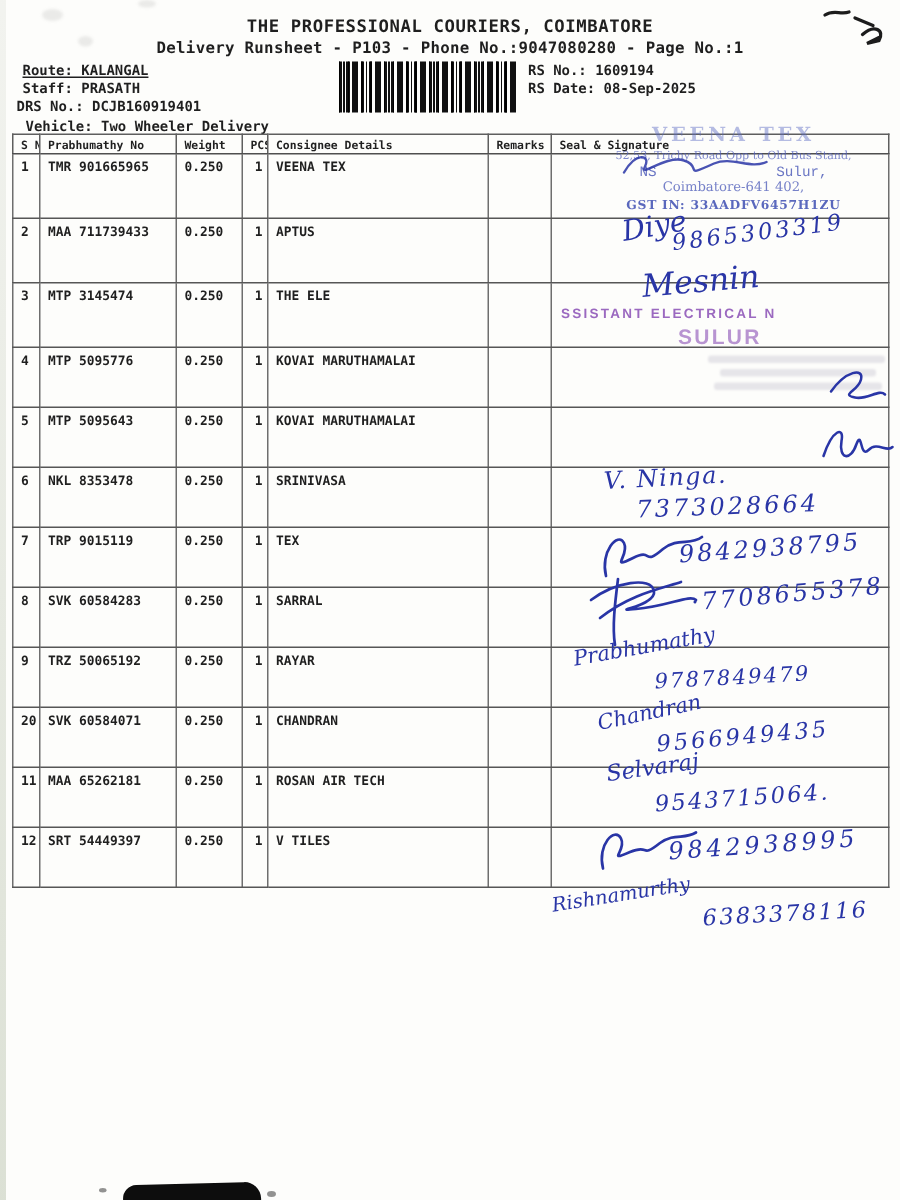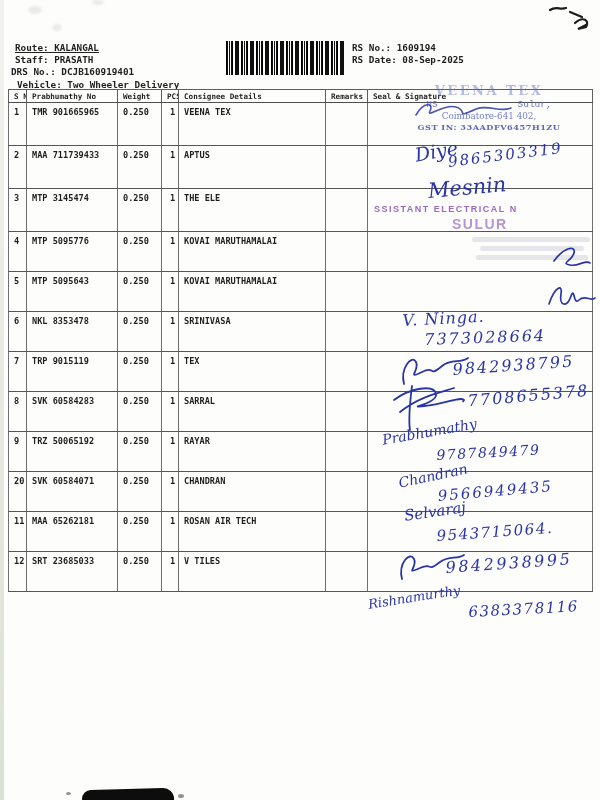--- a/index.html
+++ b/index.html
@@ -48,20 +48,22 @@
 </style>
 </head>
 <body>
 
 <div class="page">
   <div class="edge-left"></div>
   <div class="smudge" style="left:28px;top:6px;width:14px;height:8px;"></div>
   <div class="smudge" style="left:52px;top:24px;width:10px;height:7px;"></div>
   <div class="smudge" style="left:92px;top:0px;width:12px;height:5px;"></div>
 
+  <div class="ptxt title">THE PROFESSIONAL COURIERS, COIMBATORE</div>
+  <div class="ptxt subtitle">Delivery Runsheet - P103 - Phone No.:9047080280 - Page No.:1</div>
   <div class="ptxt hdr-small" style="left:15px;top:42px;text-decoration:underline;">Route: KALANGAL</div>
   <div class="ptxt hdr-small" style="left:15px;top:54px;">Staff: PRASATH</div>
   <div class="ptxt hdr-small" style="left:11px;top:66px;">DRS No.: DCJB160919401</div>
   <div class="ptxt hdr-small" style="left:17px;top:79px;">Vehicle: Two Wheeler Delivery</div>
   <div class="barcode"></div>
   <div class="ptxt hdr-small" style="left:352px;top:42px;">RS No.: 1609194</div>
   <div class="ptxt hdr-small" style="left:352px;top:54px;">RS Date: 08-Sep-2025</div>
 
   <table class="runsheet">
     <colgroup>
@@ -190,33 +192,34 @@
       <td class="c-con">MAA 65262181</td>
       <td class="c-wt">0.250</td>
       <td class="c-pcs">1</td>
       <td class="c-cons">ROSAN AIR TECH</td>
       <td class="c-rem"></td>
       <td class="c-seal"></td>
     </tr>
 
     <tr>
       <td class="c-sno">12</td>
-      <td class="c-con">SRT 23685033</td>
+      <td class="c-con">SRT 54449397</td>
       <td class="c-wt">0.250</td>
       <td class="c-pcs">1</td>
       <td class="c-cons">V TILES</td>
       <td class="c-rem"></td>
       <td class="c-seal"></td>
     </tr>
 
   </tbody>
   </table>
 
   <div class="stamp-veena">
     <div class="sv1">VEENA TEX</div>
+    <div class="sv2">52,53, Trichy Road Opp to Old Bus Stand,</div>
     <div class="sv3">NS              Sulur,</div>
     <div class="sv4">Coimbatore-641 402,</div>
     <div class="sv5">GST IN: 33AADFV6457H1ZU</div>
   </div>
   <svg class="scrib" style="left:414px;top:99px;" width="100" height="22" viewBox="0 0 100 22">
     <path d="M2,16 C10,2 20,4 16,12 C12,20 30,4 42,8 C55,12 40,20 62,10 C74,5 86,14 97,9" stroke="#2935a6" stroke-width="1.6" fill="none" stroke-linecap="round" opacity=".85"></path>
   </svg>
 
   <div class="hw" style="left:413px;top:144px;font-size:19px;transform:rotate(-10deg);">Diye</div>
   <div class="hw" style="left:447px;top:153px;font-size:15px;letter-spacing:2px;transform:rotate(-7deg);">9865303319</div>

